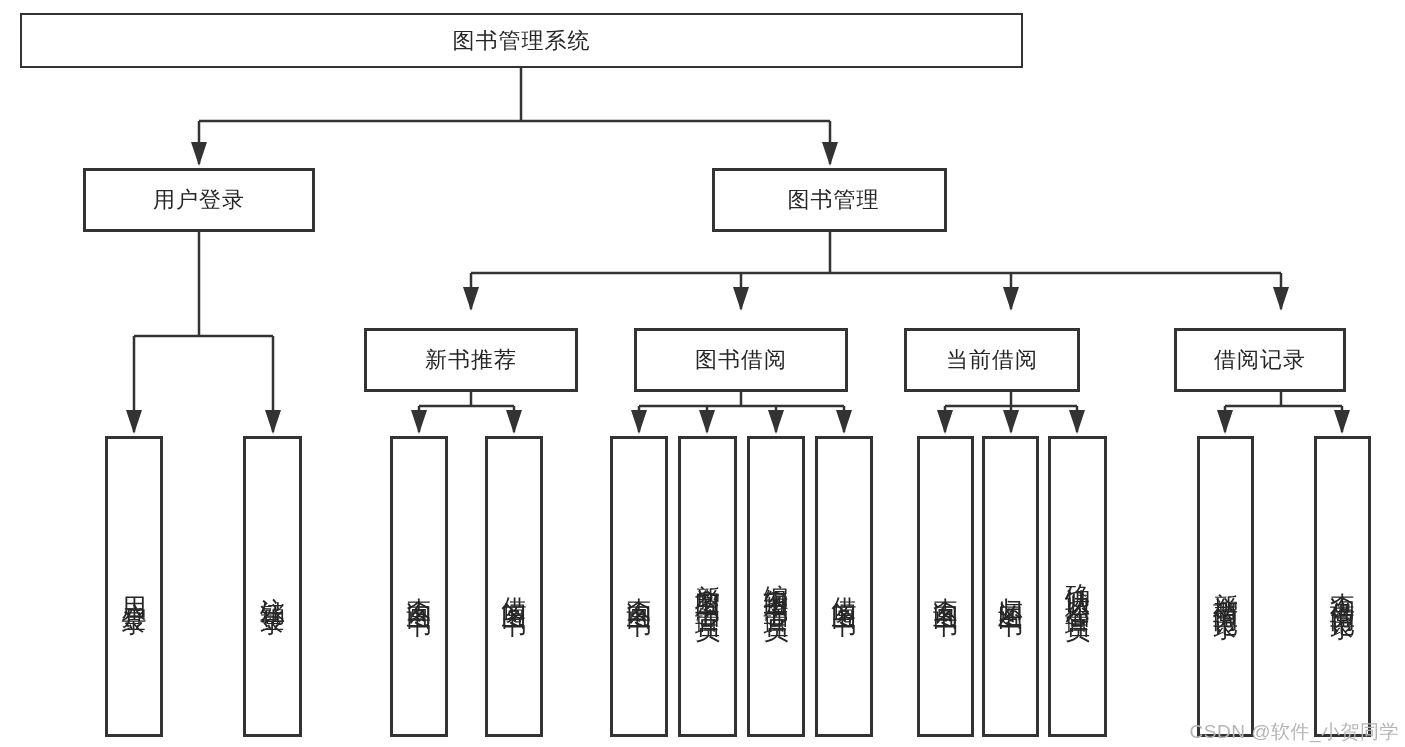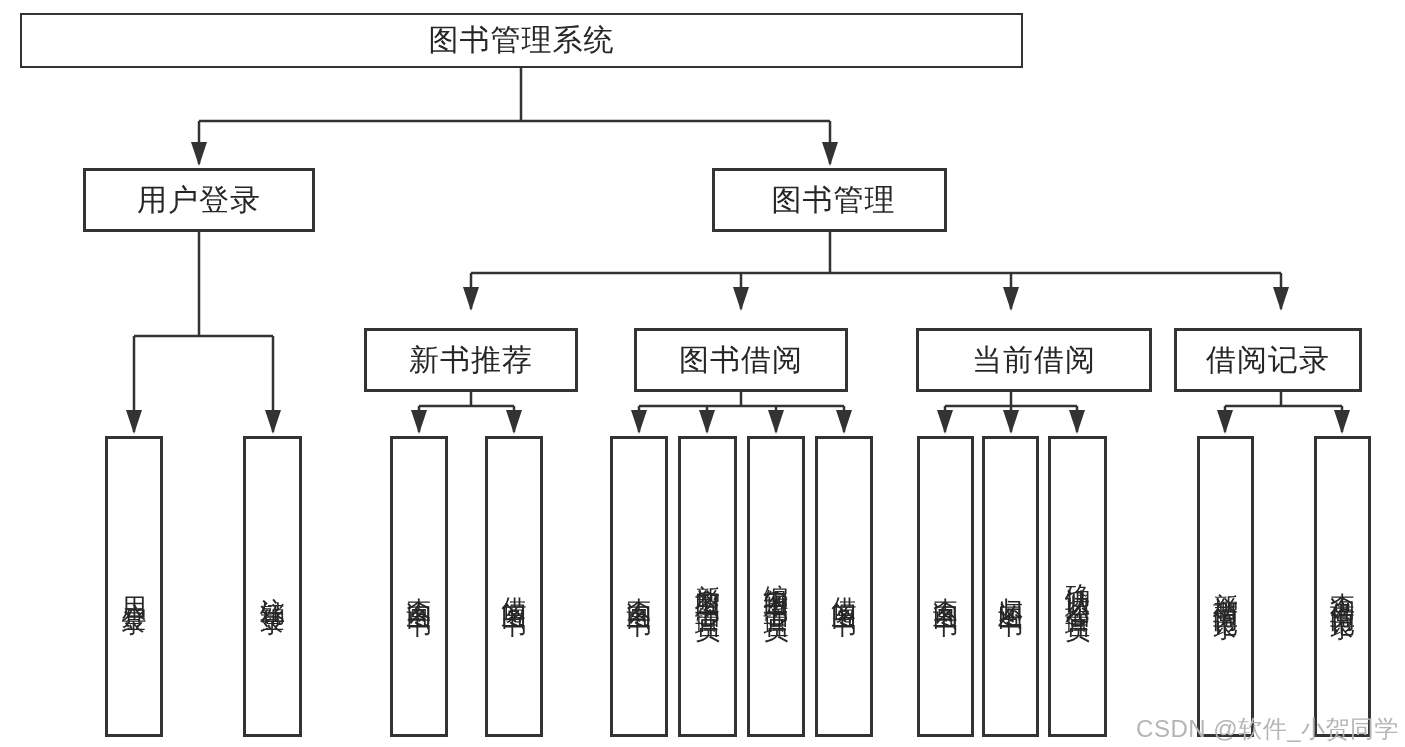--- a/index.html
+++ b/index.html
@@ -17,32 +17,32 @@
   }
   #wires{position:absolute;left:0;top:0;width:1405px;height:747px;}
   #wires path,#wires line{stroke:var(--line-color);stroke-width:2.5;fill:none;}
   .node{
     position:absolute;
     box-sizing:border-box;
     border:3px solid var(--line-color);
     background:#ffffff;
     display:flex;align-items:center;justify-content:center;
     color:var(--text-color);
-    font-size:30px;
+    font-size:22px;
     letter-spacing:1px;
     white-space:nowrap;
   }
   .node.root{left:20px;top:13px;width:1003px;height:55px;border-width:2.5px;}
   .node.l2a{left:83px;top:168px;width:232px;height:64px;}
   .node.l2b{left:712px;top:168px;width:235px;height:64px;padding-left:8px;}
   .node.l3{top:328px;height:64px;}
   .node.g0{left:364px;width:214px;}
   .node.g1{left:634px;width:214px;text-align:right;}
-  .node.g2{left:904px;width:236px;margin-left:12px;}
-  .node.g3{left:1174px;width:188px;text-align:center;}
+  .node.g2{left:904px;width:176px;}
+  .node.g3{left:1174px;width:172px;text-align:center;}
   .leaf{
     position:absolute;
     top:436px;height:301px;
     box-sizing:border-box;
     border:3px solid var(--line-color);
     background:#ffffff;
     display:flex;align-items:center;justify-content:center;
     color:var(--text-color);
   }
   .leaf span{
@@ -63,21 +63,21 @@
   .leaf.p8{left:815px;width:58px;}
   .leaf.p9{left:917px;width:57px;}
   .leaf.p10{left:982px;width:57px;}
   .leaf.p11{left:1048px;width:59px;}
   .leaf.p12{left:1197px;width:57px;}
   .leaf.p13{left:1314px;width:57px;}
   .watermark{
     position:absolute;
     right:6px;bottom:2px;
     color:var(--watermark-color);
-    font-size:24px;
+    font-size:19px;
     letter-spacing:0.5px;
   }
 </style>
 </head>
 <body>
 
 <div id="stage">
 
   <svg id="wires" viewBox="0 0 1405 747" xmlns="http://www.w3.org/2000/svg">
     <defs>

